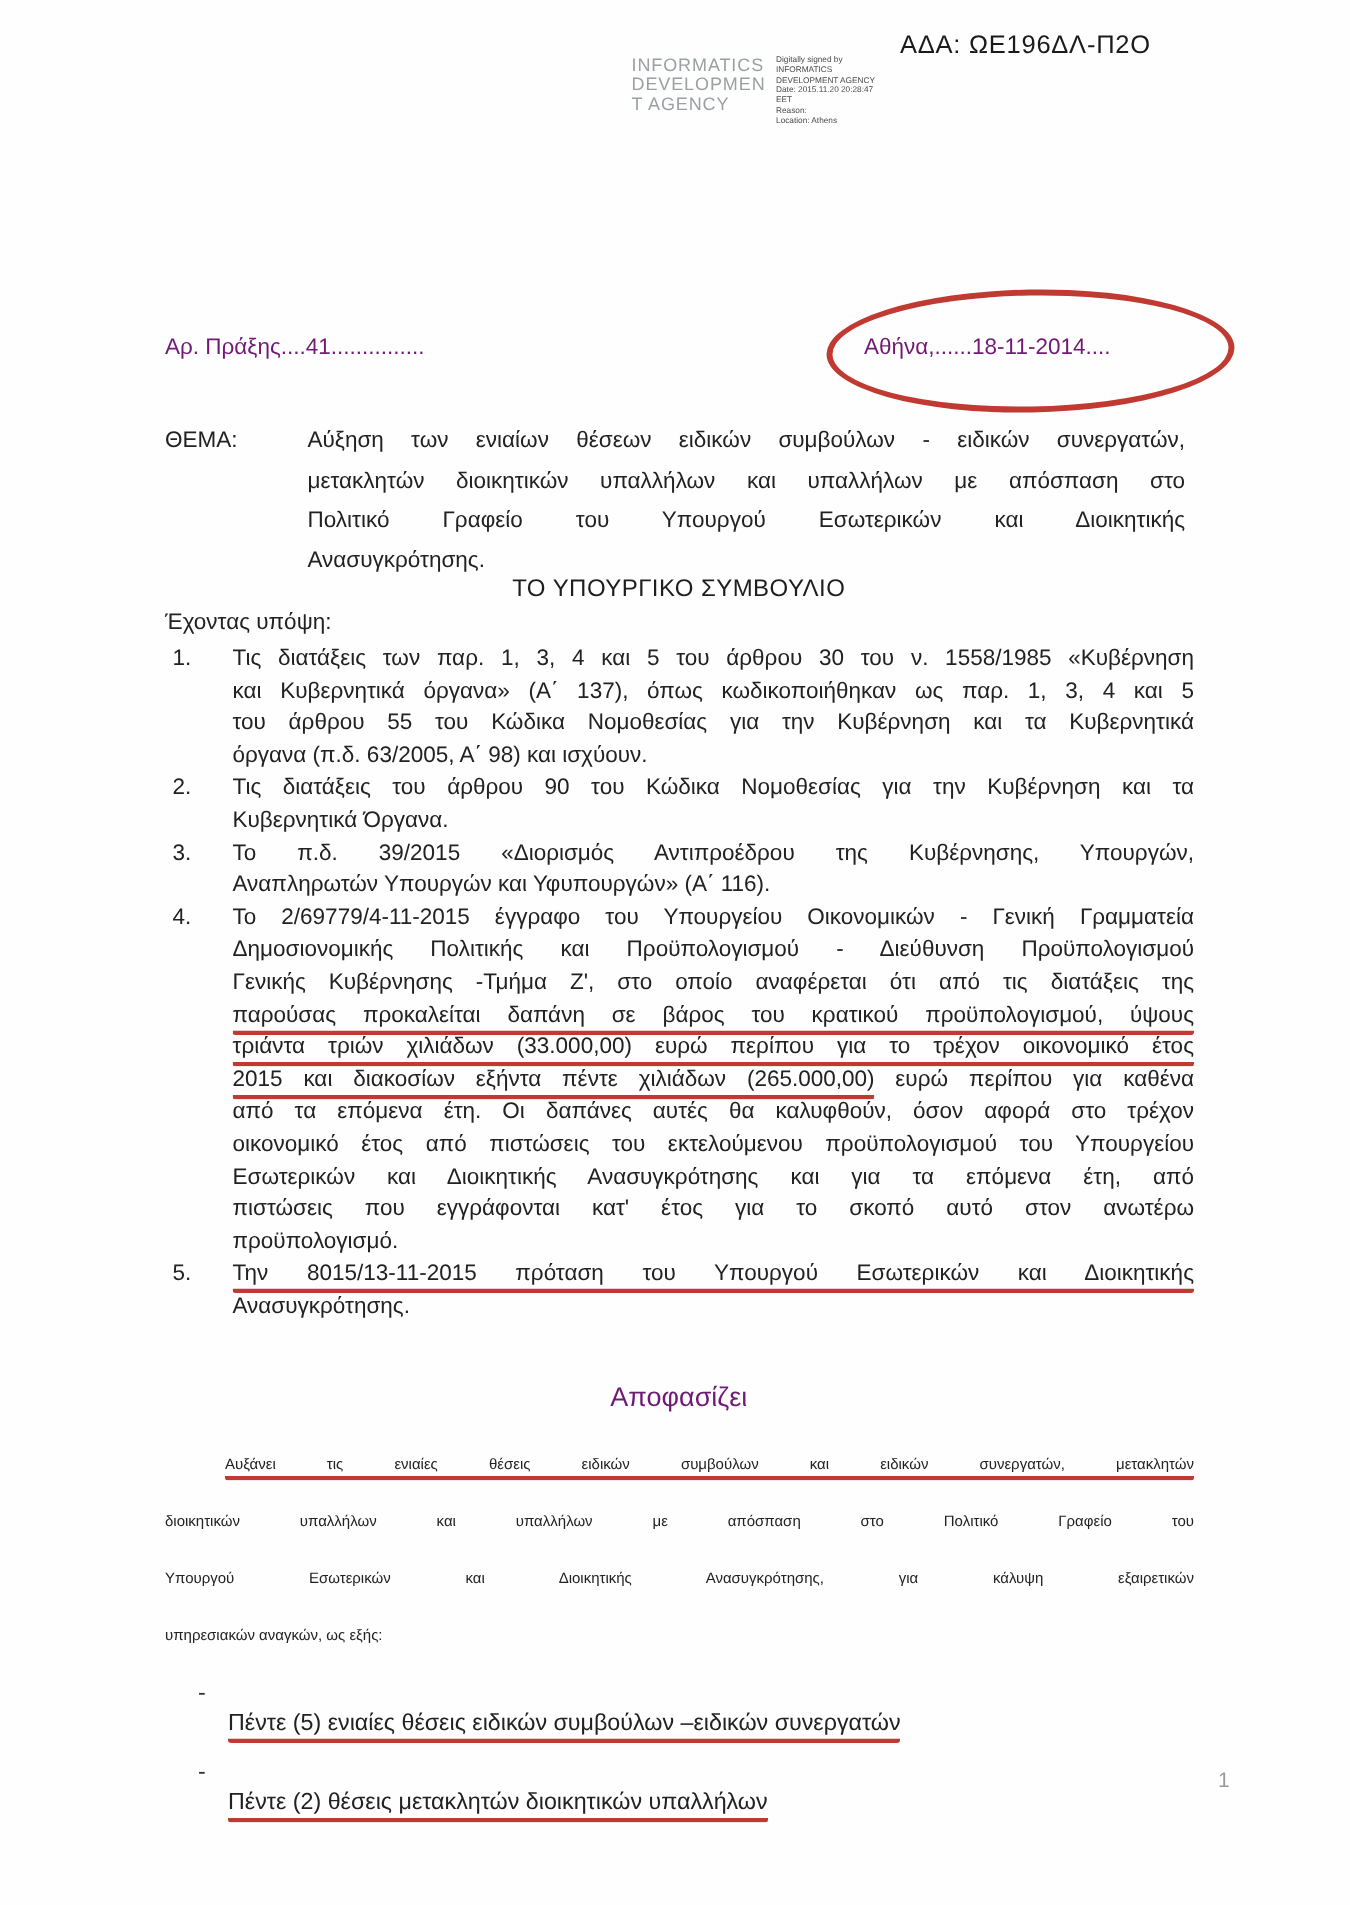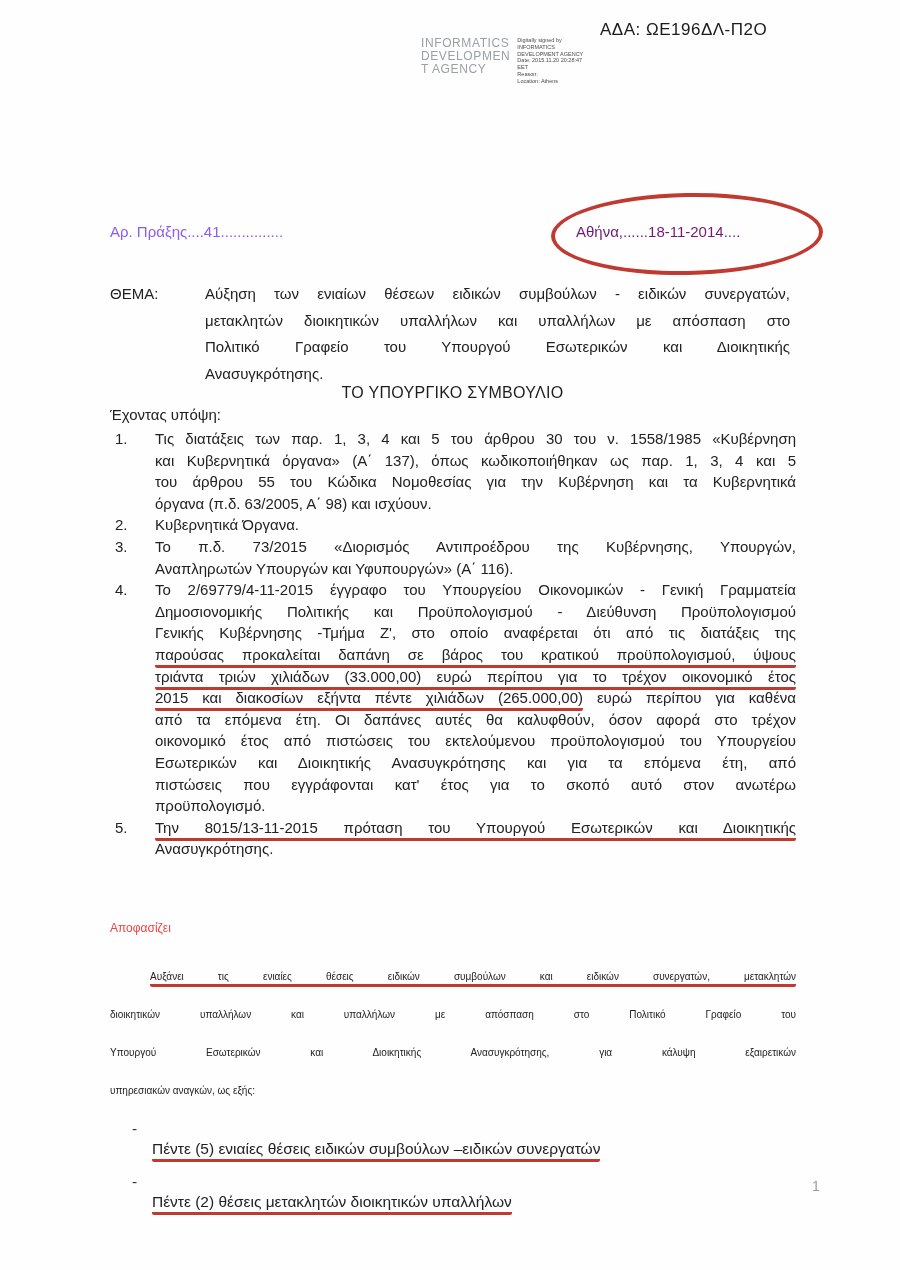--- a/index.html
+++ b/index.html
@@ -6,37 +6,37 @@
   body{
     width:900px;height:1270px;position:relative;background:#ffffff;
     font-family:"Liberation Sans","DejaVu Sans",sans-serif;color:#222;
     overflow:hidden;
   }
   .page{position:absolute;inset:0;background:#fefefe;}
   .ada{position:absolute;left:600px;top:20px;font-size:17px;letter-spacing:.5px;color:#1b1b1b;white-space:nowrap;}
   .stamp{position:absolute;left:421px;top:37px;display:flex;gap:7px;}
   .stamp-agency{font-size:12px;line-height:13px;color:#9aa0a4;letter-spacing:.6px;white-space:nowrap;}
   .stamp-sig{font-size:5.5px;line-height:6.8px;color:#4a4a4a;white-space:nowrap;}
-  .act-no{position:absolute;left:110px;top:223px;font-size:15px;color:#8b5cf6;white-space:nowrap;}
+  .act-no{position:absolute;left:110px;top:223px;font-size:15px;color:#701a75;white-space:nowrap;}
   .place-date{position:absolute;left:576px;top:223px;font-size:15px;color:#701a75;white-space:nowrap;}
   .ellipse{position:absolute;left:551px;top:193px;width:264px;height:74px;border:4px solid #c03a31;border-radius:50%;transform:rotate(-1deg);}
   .subject{position:absolute;left:110px;top:281px;width:682px;display:flex;font-size:15px;line-height:26.5px;}
   .subject-label{width:95px;flex:none;}
   .subject-body{width:585px;flex:none;}
   .council{position:absolute;left:110px;top:384px;width:685px;text-align:center;font-size:16px;letter-spacing:.3px;color:#1e1e1e;}
   .preamble{position:absolute;left:110px;top:406px;font-size:15px;text-align:right;}
   .list{position:absolute;left:110px;top:428px;width:686px;font-size:15px;line-height:21.6px;}
   .item{display:flex;}
   .num{width:40px;flex:none;padding-left:5px;}
   .item-body{flex:1;min-width:0;}
   .line{text-align:justify;text-align-last:justify;}
   .line.last{text-align-last:left;}
   .line.indent{padding-left:40px;}
   .redline{border-bottom:3.5px solid #c03a31;padding-bottom:2px;border-radius:2px;}
-  .decides{position:absolute;left:110px;top:921px;width:685px;text-align:left;font-size:12px;color:#ef4444;}
+  .decides{position:absolute;left:110px;top:921px;width:685px;text-align:center;font-size:18px;color:#701a75;}
   .decision{position:absolute;left:110px;top:958px;width:686px;font-size:10px;line-height:38px;}
   .bullets{position:absolute;left:110px;top:1118px;width:686px;font-size:15.5px;line-height:22px;}
   .bullet{display:flex;margin-bottom:11px;}
   .marker{width:20px;flex:none;padding-left:22px;box-sizing:content-box;color:#333;}
   .bullet-text{flex:1;margin-top:20px;}
   .pageno{position:absolute;left:812px;top:1178px;font-size:14px;color:#9a9a9a;}
 </style>
 </head>
 <body>
 
@@ -84,27 +84,28 @@
         <div class="item-body">
           <div class="line"><span>Τις διατάξεις των παρ. 1, 3, 4 και 5 του άρθρου 30 του ν. 1558/1985 «Κυβέρνηση</span></div>
           <div class="line"><span>και Κυβερνητικά όργανα» (Α΄ 137), όπως κωδικοποιήθηκαν ως παρ. 1, 3, 4 και 5</span></div>
           <div class="line"><span>του άρθρου 55 του Κώδικα Νομοθεσίας για την Κυβέρνηση και τα Κυβερνητικά</span></div>
           <div class="line last"><span>όργανα (π.δ. 63/2005, Α΄ 98) και ισχύουν.</span></div>
         </div>
       </div>
       <div class="item">
         <div class="num">2.</div>
         <div class="item-body">
+          <div class="line"><span>Τις διατάξεις του άρθρου 90 του Κώδικα Νομοθεσίας για την Κυβέρνηση και τα</span></div>
           <div class="line last"><span>Κυβερνητικά Όργανα.</span></div>
         </div>
       </div>
       <div class="item">
         <div class="num">3.</div>
         <div class="item-body">
-          <div class="line"><span>Το π.δ. 73/2015 «Διορισμός Αντιπροέδρου της Κυβέρνησης, Υπουργών,</span></div>
+          <div class="line"><span>Το π.δ. 39/2015 «Διορισμός Αντιπροέδρου της Κυβέρνησης, Υπουργών,</span></div>
           <div class="line last"><span>Αναπληρωτών Υπουργών και Υφυπουργών» (Α΄ 116).</span></div>
         </div>
       </div>
       <div class="item">
         <div class="num">4.</div>
         <div class="item-body">
           <div class="line"><span>Το 2/69779/4-11-2015 έγγραφο του Υπουργείου Οικονομικών - Γενική Γραμματεία</span></div>
           <div class="line"><span>Δημοσιονομικής Πολιτικής και Προϋπολογισμού - Διεύθυνση Προϋπολογισμού</span></div>
           <div class="line"><span>Γενικής Κυβέρνησης -Τμήμα Ζ', στο οποίο αναφέρεται ότι από τις διατάξεις της</span></div>
           <div class="line"><span class="redline">παρούσας προκαλείται δαπάνη σε βάρος του κρατικού προϋπολογισμού, ύψους</span></div>

